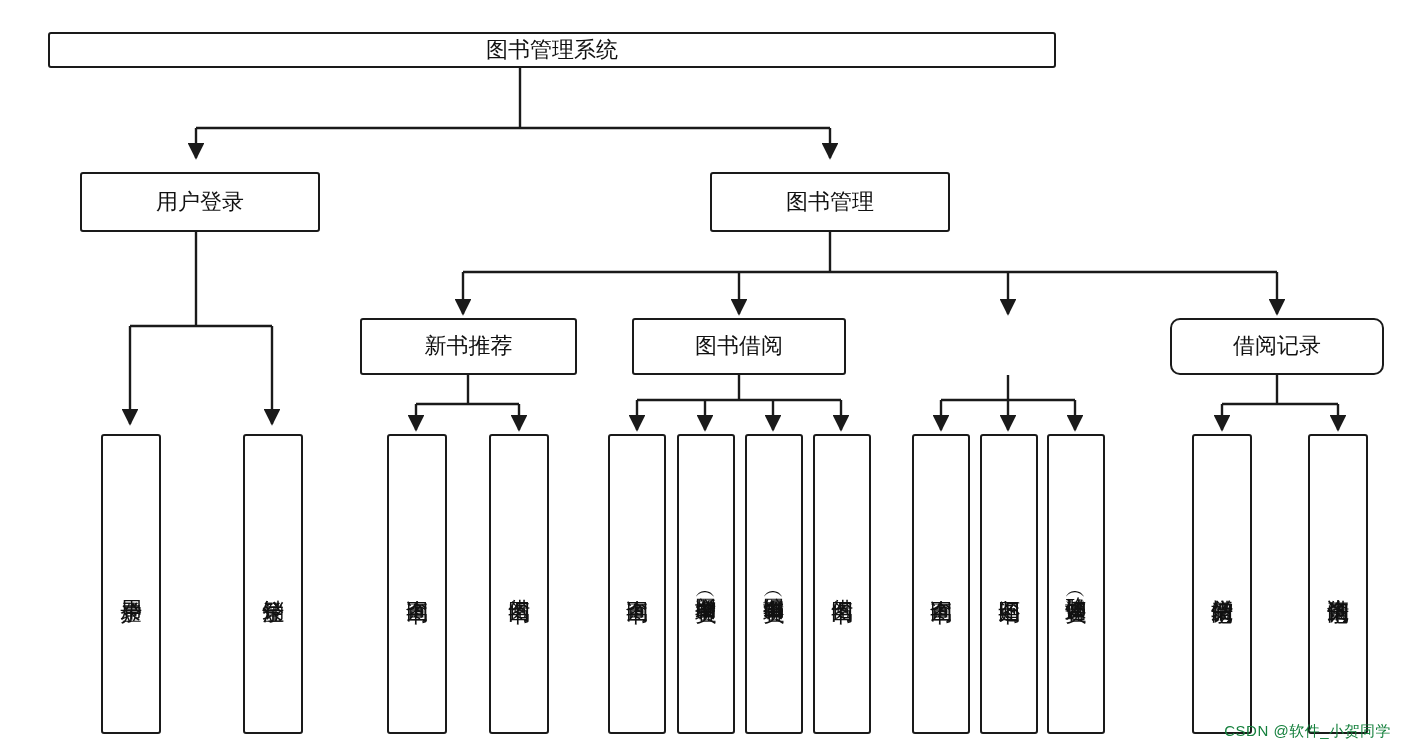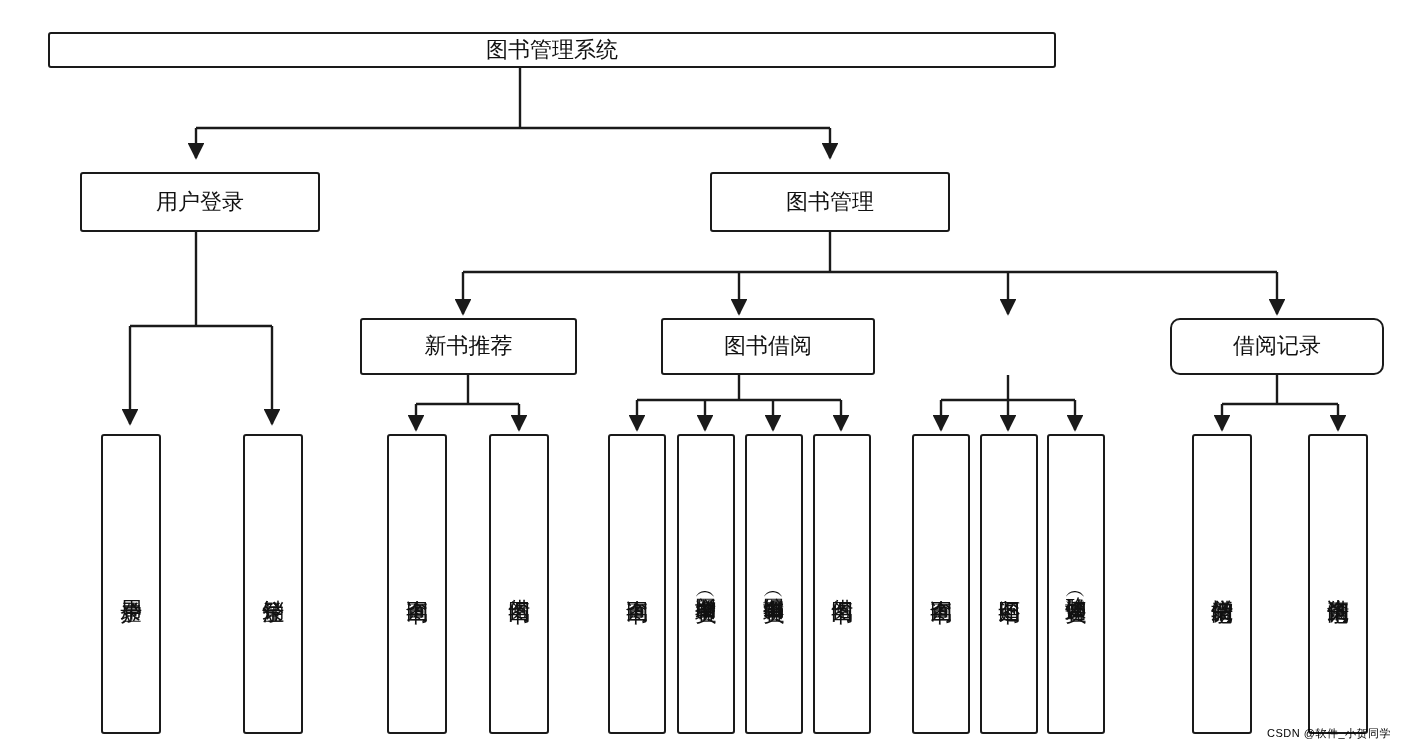--- a/index.html
+++ b/index.html
@@ -54,22 +54,22 @@
     display: block;
     white-space: pre-line;
   }
   .node.narrow-vert {
     font-size: 21px;
   }
   .watermark {
     position: absolute;
     right: 14px;
     bottom: 6px;
-    font-size: 11px;
-    color: #000000;
+    font-size: 15px;
+    color: #15803d;
     letter-spacing: 0.5px;
     white-space: nowrap;
     margin-left: 48px;
   }
 </style>
 </head>
 <body>
 
 <div id="stage">
 
@@ -130,21 +130,21 @@
   <div class="node horiz" style="left:80px; top:172px; width:240px; height:60px;">
     <span>用户登录</span>
   </div>
   <div class="node horiz" style="left:710px; top:172px; width:240px; height:60px;">
     <span>图书管理</span>
   </div>
 
   <div class="node horiz" style="left:360px; top:318px; width:217px; height:57px;">
     <span>新书推荐</span>
   </div>
-  <div class="node horiz" style="left:632px; top:318px; width:214px; height:57px;margin-left:29px;">
+  <div class="node horiz" style="left:632px; top:318px; width:214px; height:57px;">
     <span>图书借阅</span>
   </div>
   <div class="node horiz" style="left:1170px; top:318px; width:214px; height:57px;border-radius:10px;">
     <span>借阅记录</span>
   </div>
 
   <div class="node vert" style="left:101px; top:434px; width:60px; height:300px;">
     <span>用户登录</span>
   </div>
   <div class="node vert" style="left:243px; top:434px; width:60px; height:300px;">

